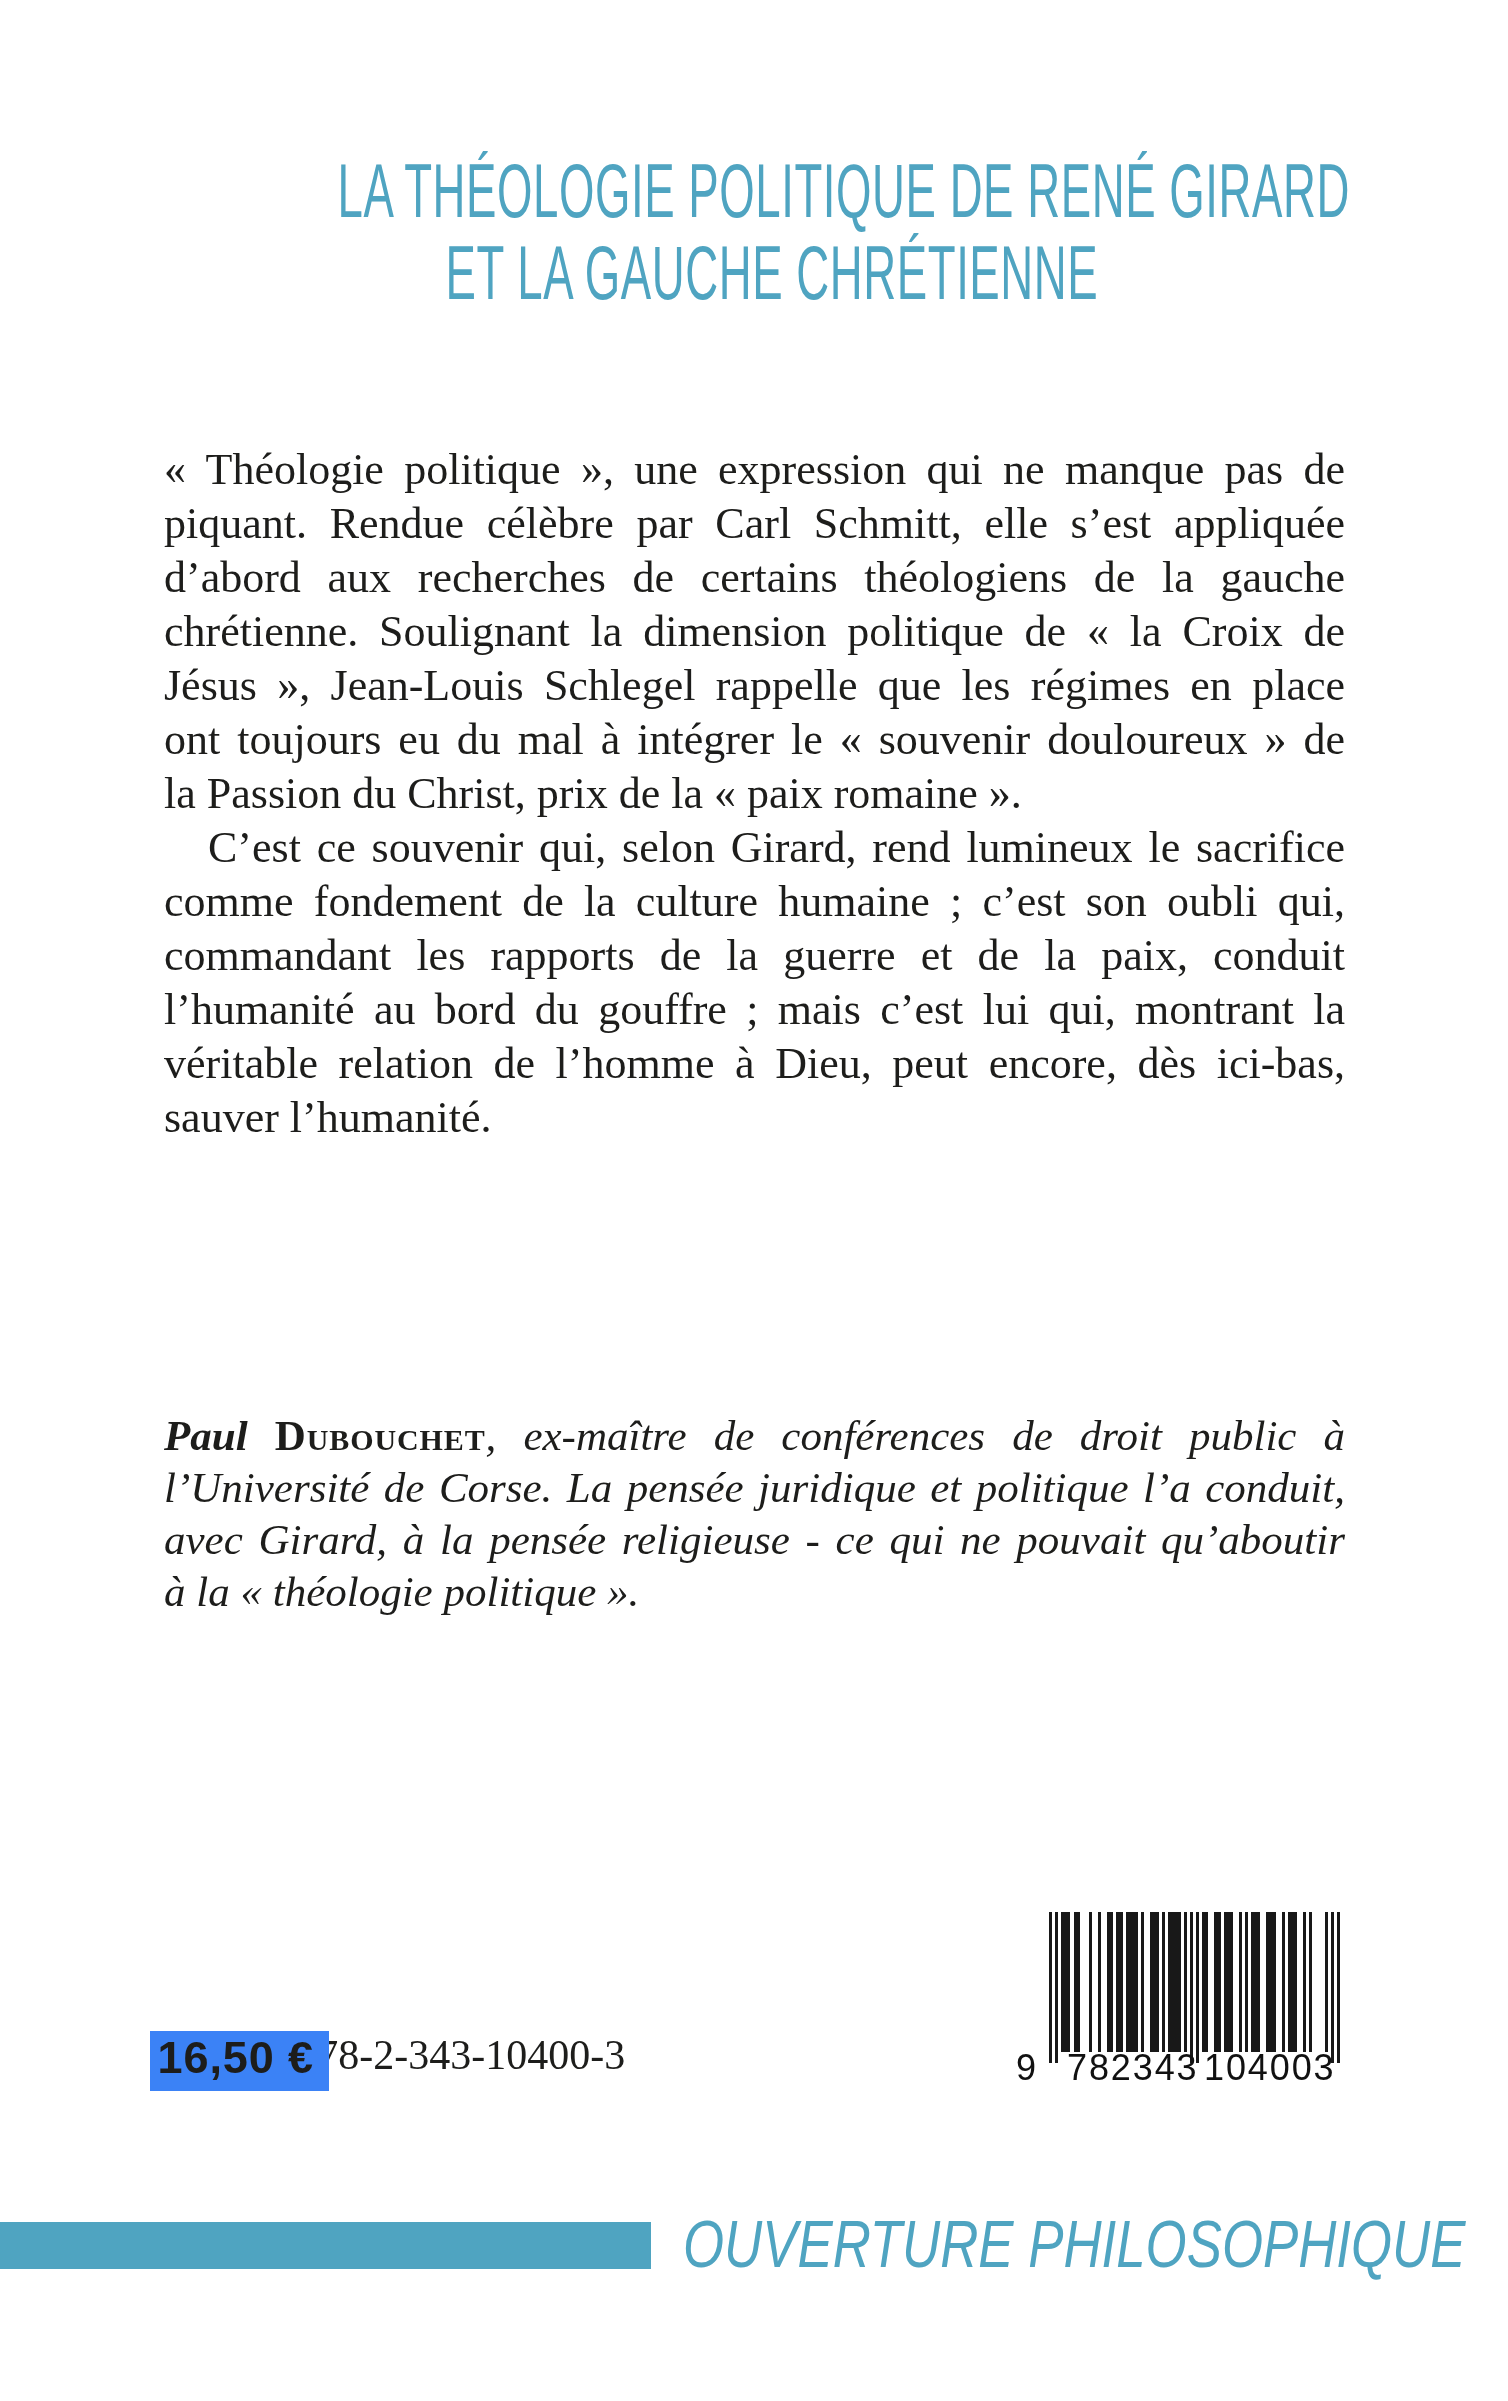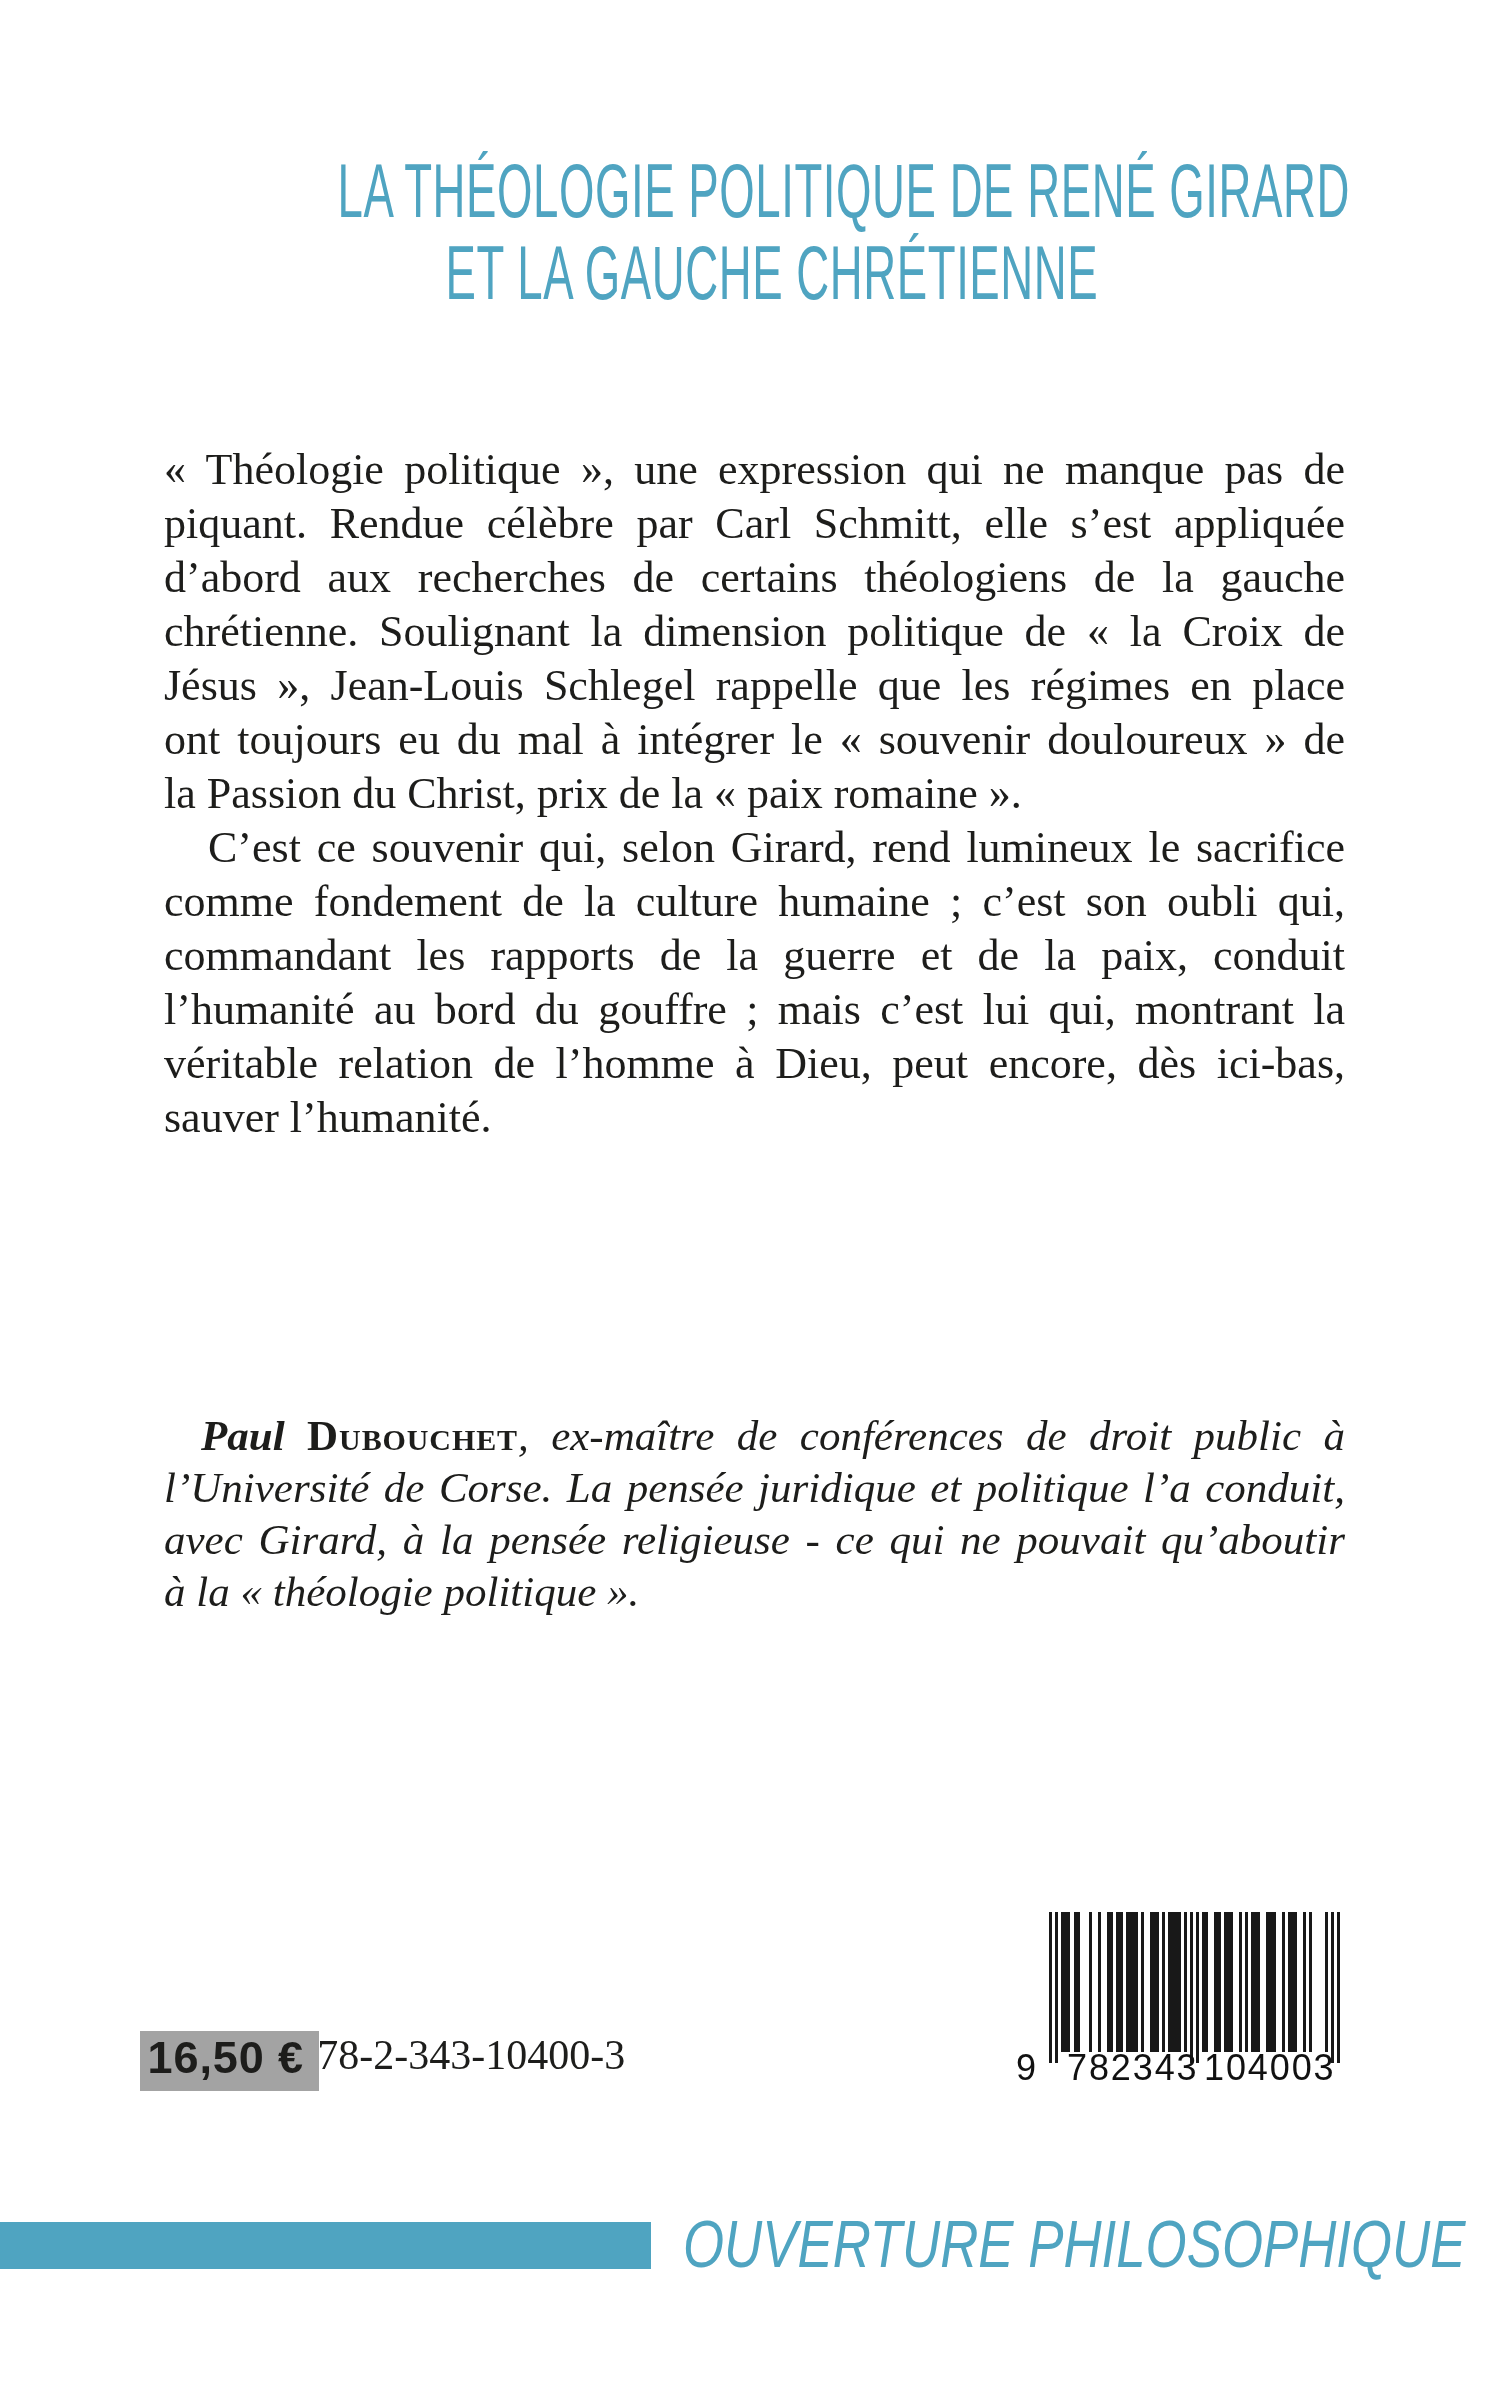--- a/index.html
+++ b/index.html
@@ -53,21 +53,21 @@
   
   .bio{
     position:absolute;
     left:164px;
     width:1181px;
     top:1410px;
     font-size:43px;
     line-height:52px;
     font-style:italic;
   }
-  .bio-name{font-weight:bold;font-style:italic;margin-left:37px;}
+  .bio-name{font-weight:bold;font-style:italic;}
   .bio-caps{font-weight:bold;font-style:normal;font-variant:small-caps;letter-spacing:0.9px;}
 
   
   .credit{
     position:absolute;
     left:168px;
     width:946px;
     top:1794px;
     font-size:36px;
     line-height:43px;
@@ -79,23 +79,23 @@
     position:absolute;
     left:168px;
     top:1986px;
     font-size:42px;
     line-height:42px;
     white-space:nowrap;
     margin-top:48px;
   }
   .price-wrap{
     position:absolute;
-    left:140px;
+    left:150px;
     top:2031px;
-    background:#a3a3a3;
+    background:#3b82f6;
     padding:3.8px 15px 11.4px 7.6px;
   }
   .price{
     font-family:"Liberation Sans",sans-serif;
     font-size:45px;
     line-height:45px;
     font-weight:700;
     letter-spacing:0.9px;
     white-space:nowrap;
   }

